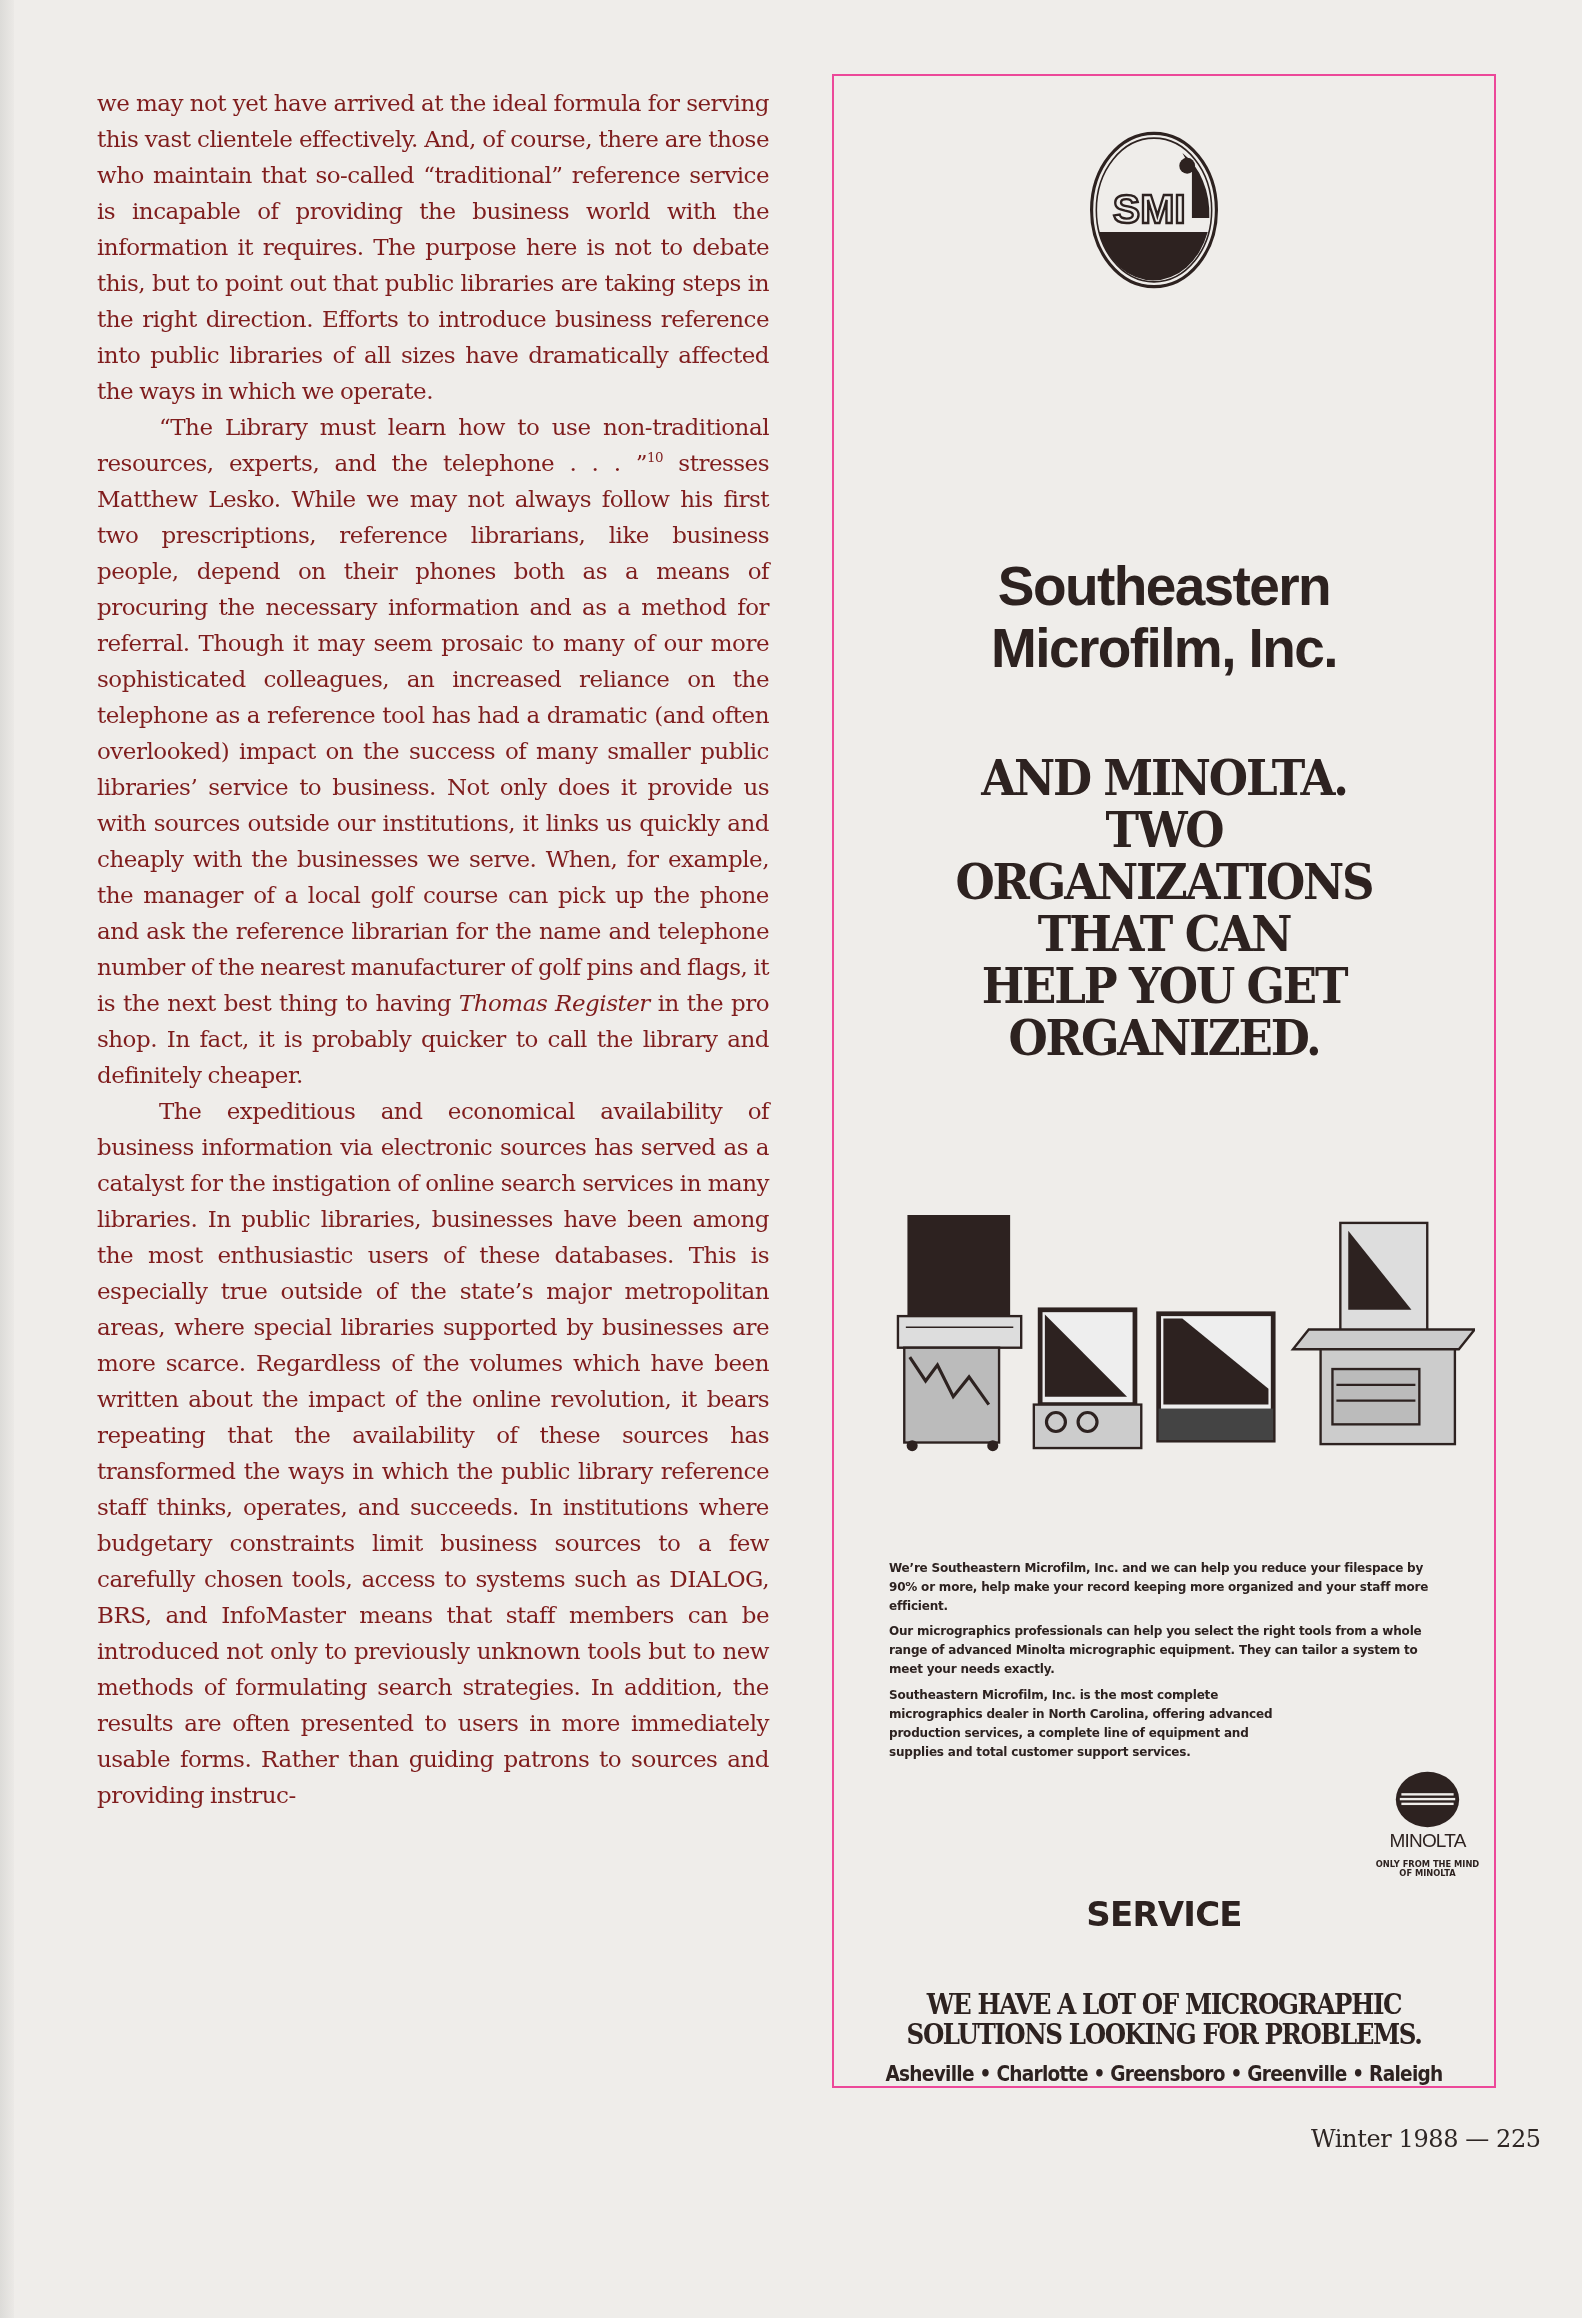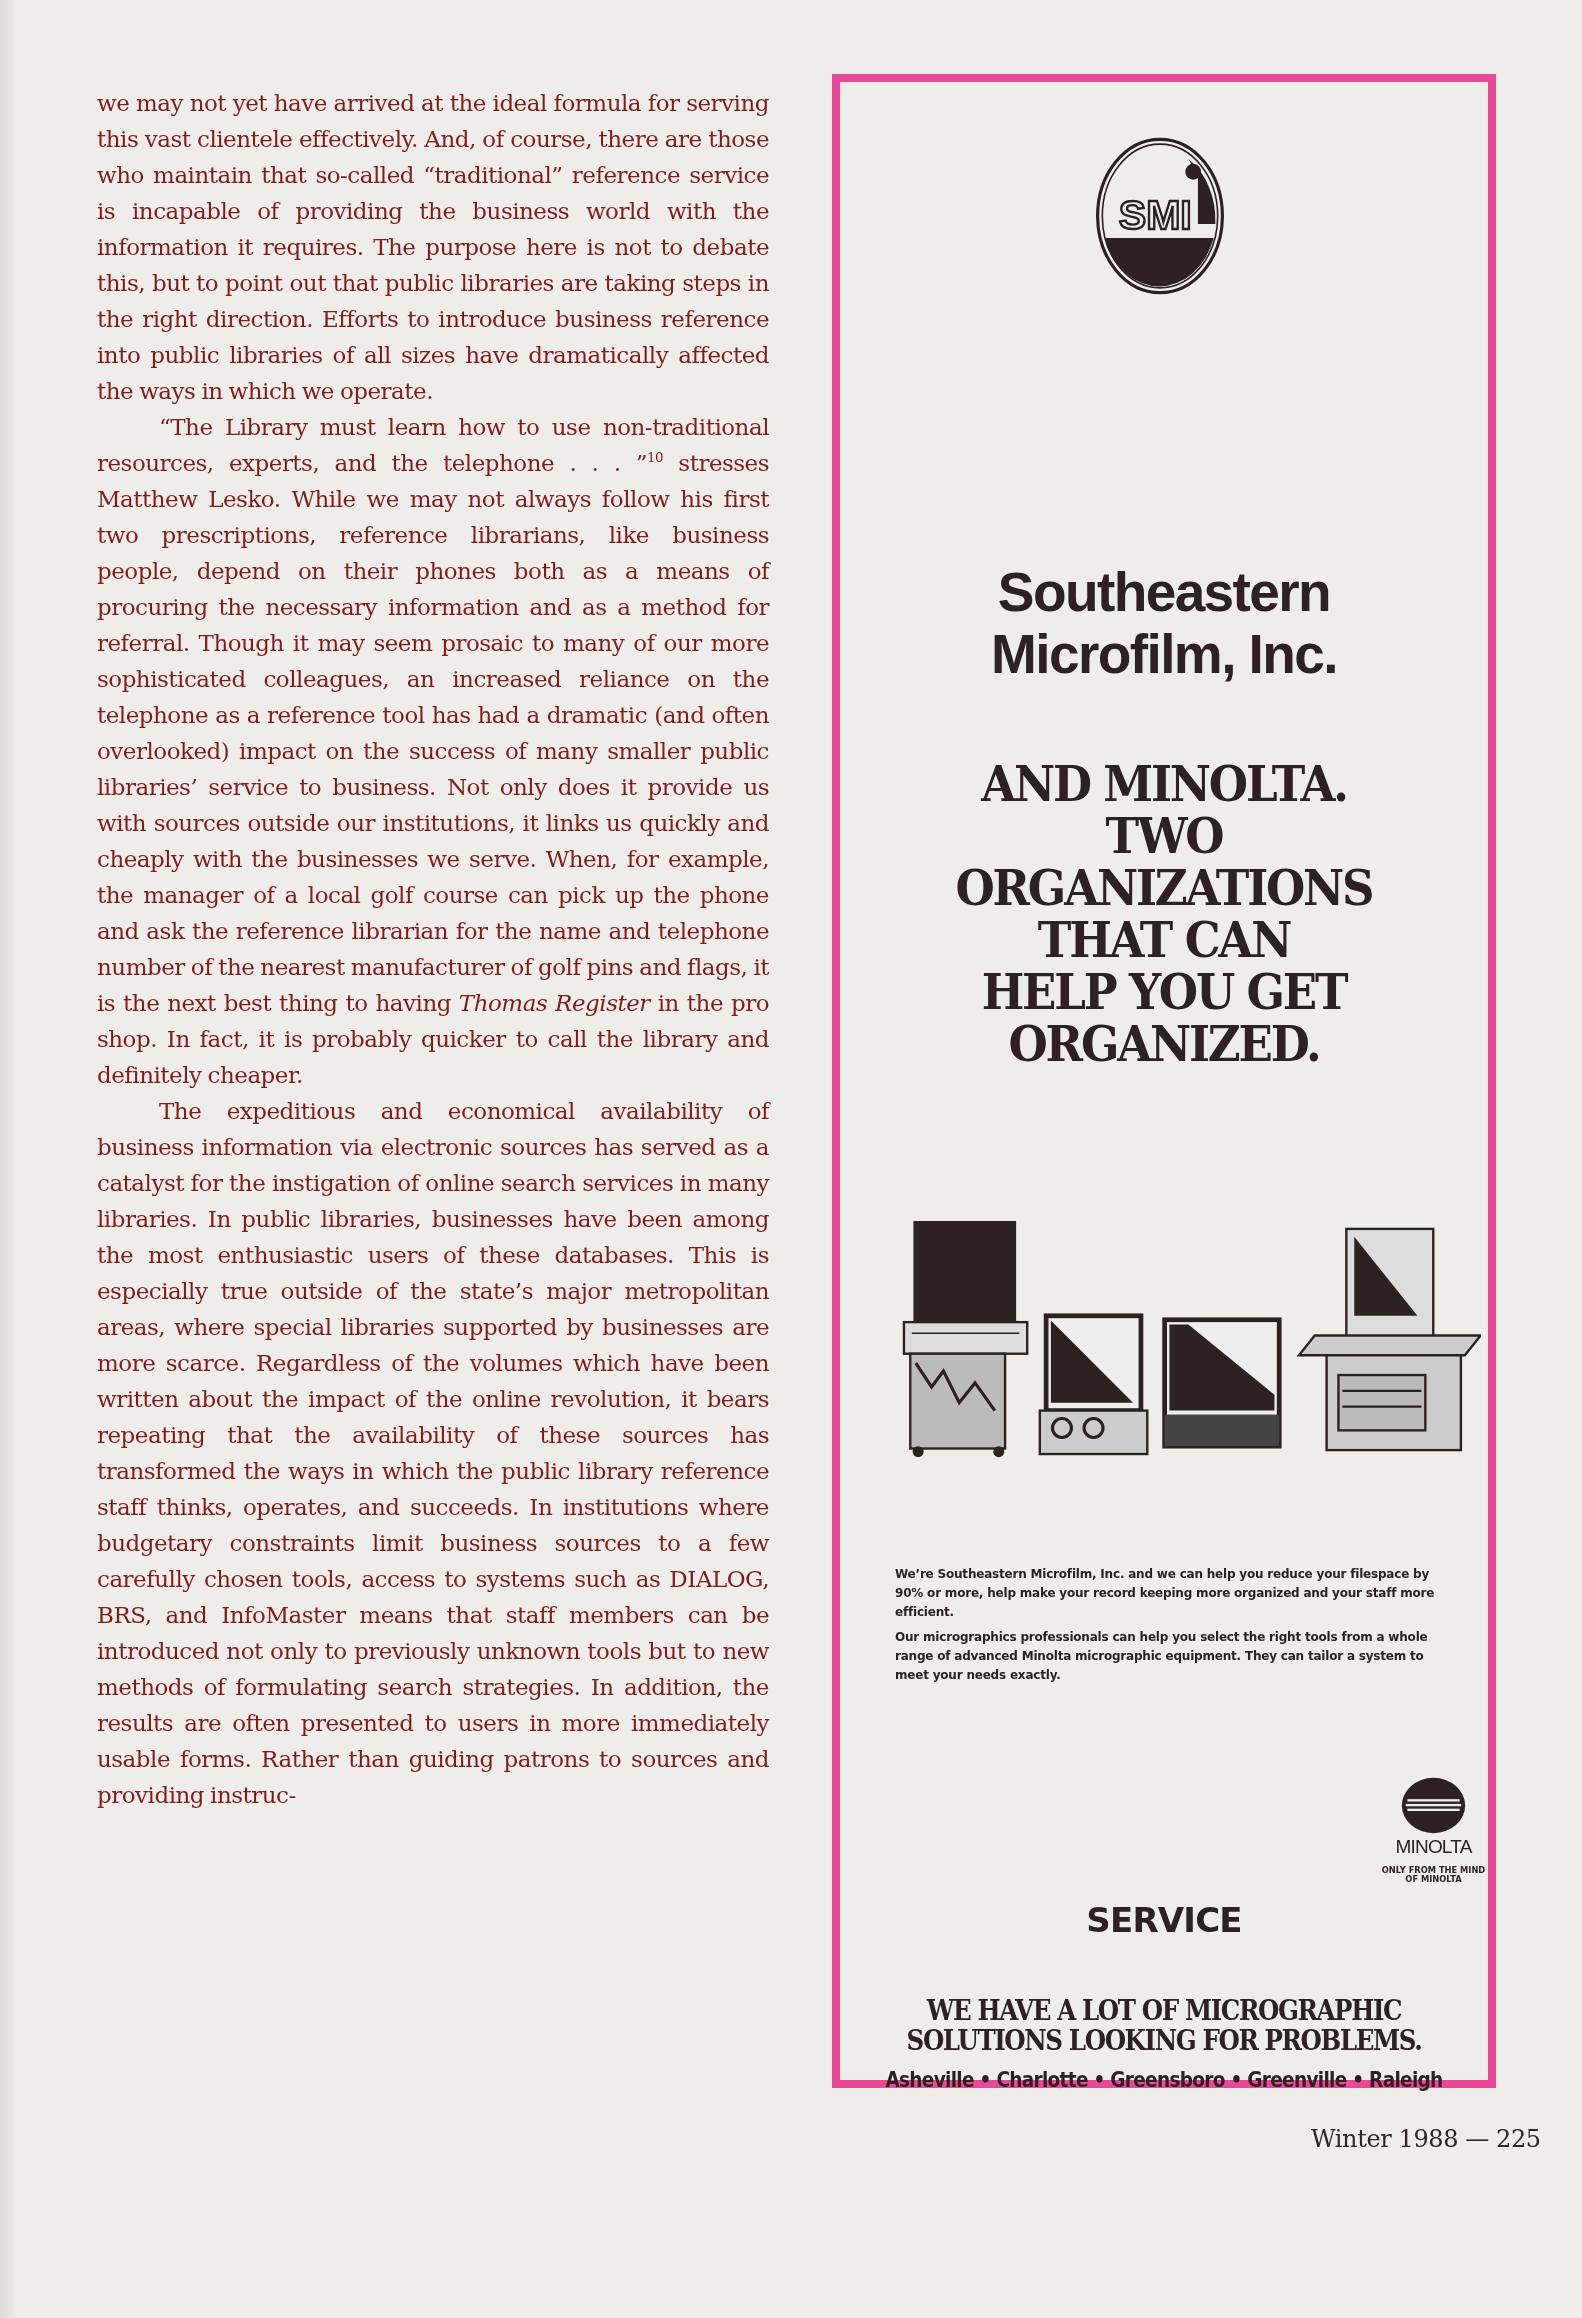--- a/index.html
+++ b/index.html
@@ -45,21 +45,21 @@
       vertical-align: 8.7px;
     }
     .article em { font-style: italic; }
 
     .ad {
       position: absolute;
       left: 832px;
       top: 74px;
       width: 664px;
       height: 2014px;
-      border: 8px solid #ec4899;
+      border: 2px solid #ec4899;
       box-sizing: border-box;
       font-family: "Liberation Sans", "DejaVu Sans", sans-serif;
       color: #2d2220;
       text-align: center;
     }
     .smi-logo {
       position: absolute;
       left: 255px;
       top: 55px;
       width: 130px;
@@ -261,20 +261,21 @@
       <rect x="590" y="195" width="110" height="70" fill="#bbb" stroke="#2d2220" stroke-width="3"></rect>
       <line x1="595" y1="215" x2="695" y2="215" stroke="#2d2220" stroke-width="3"></line>
       <line x1="595" y1="235" x2="695" y2="235" stroke="#2d2220" stroke-width="3"></line>
     </g>
   </svg>
 
 
   <div class="ad-body">
     <p>We’re Southeastern Microfilm, Inc. and we can help you reduce your filespace by 90% or more, help make your record keeping more organized and your staff more efficient.</p>
     <p>Our micrographics professionals can help you select the right tools from a whole range of advanced Minolta micrographic equipment. They can tailor a system to meet your needs exactly.</p>
+    <p class="narrow">Southeastern Microfilm, Inc. is the most complete micrographics dealer in North Carolina, offering advanced production services, a complete line of equipment and supplies and total customer support services.</p>
   </div>
 
   <div class="minolta">
     <svg class="minolta-globe" viewBox="0 0 82 72">
       <ellipse cx="41" cy="36" rx="40" ry="35" fill="#2d2220"></ellipse>
       <rect x="8" y="28" width="66" height="3" fill="#efedea"></rect>
       <rect x="6" y="34" width="70" height="3" fill="#efedea"></rect>
       <rect x="8" y="40" width="66" height="3" fill="#efedea"></rect>
     </svg>
     <div class="minolta-word">MINOLTA</div>

